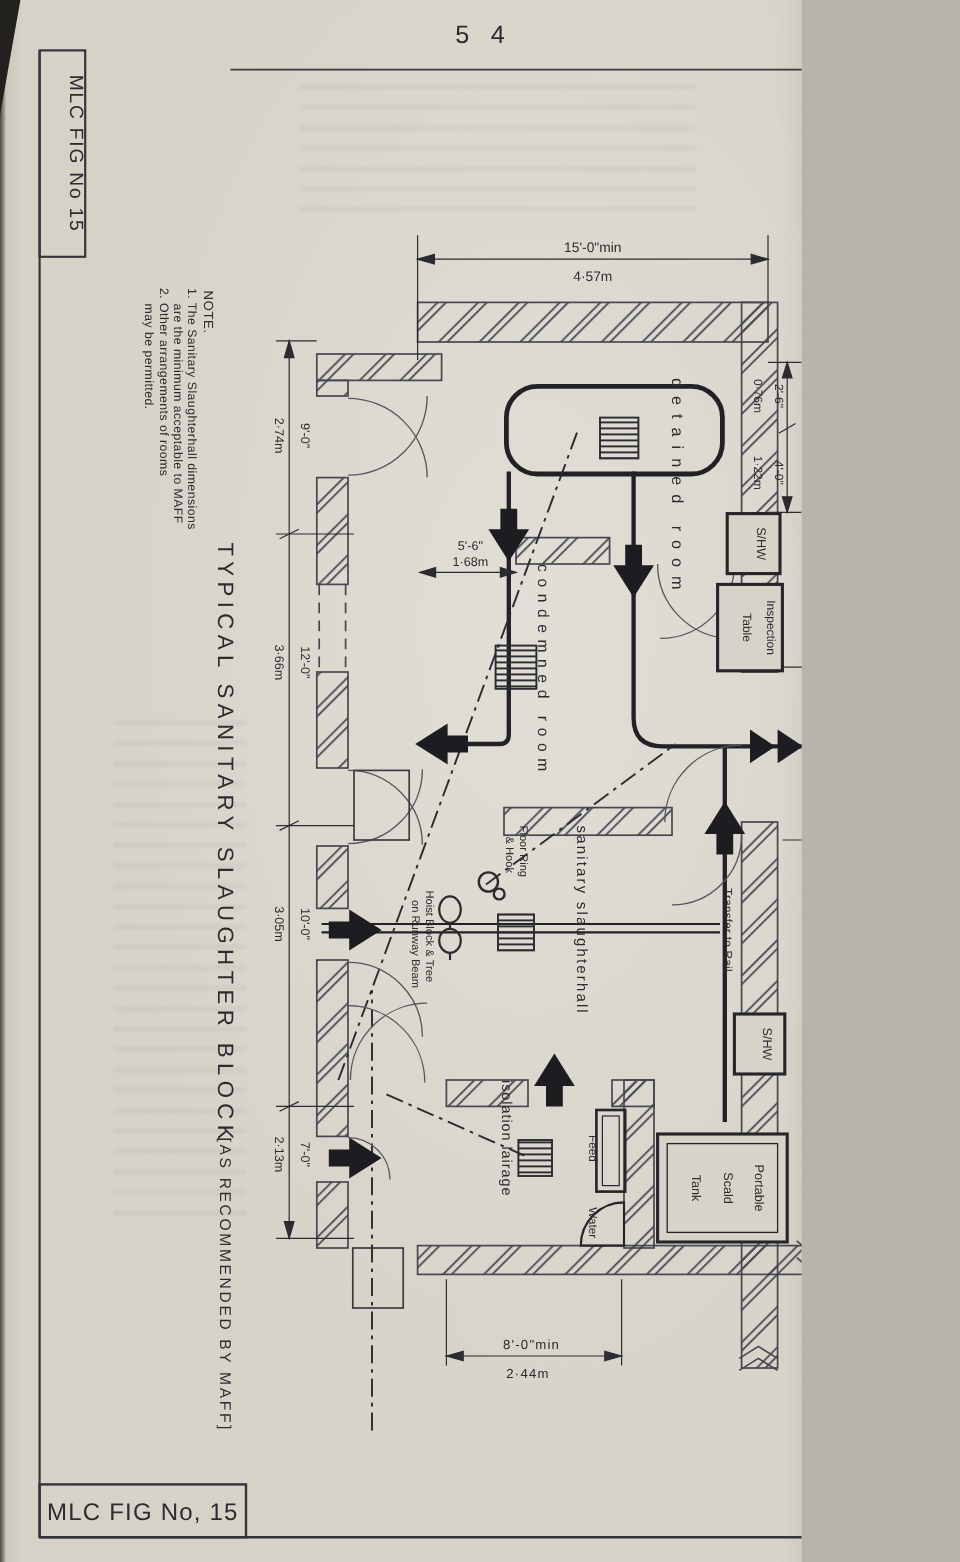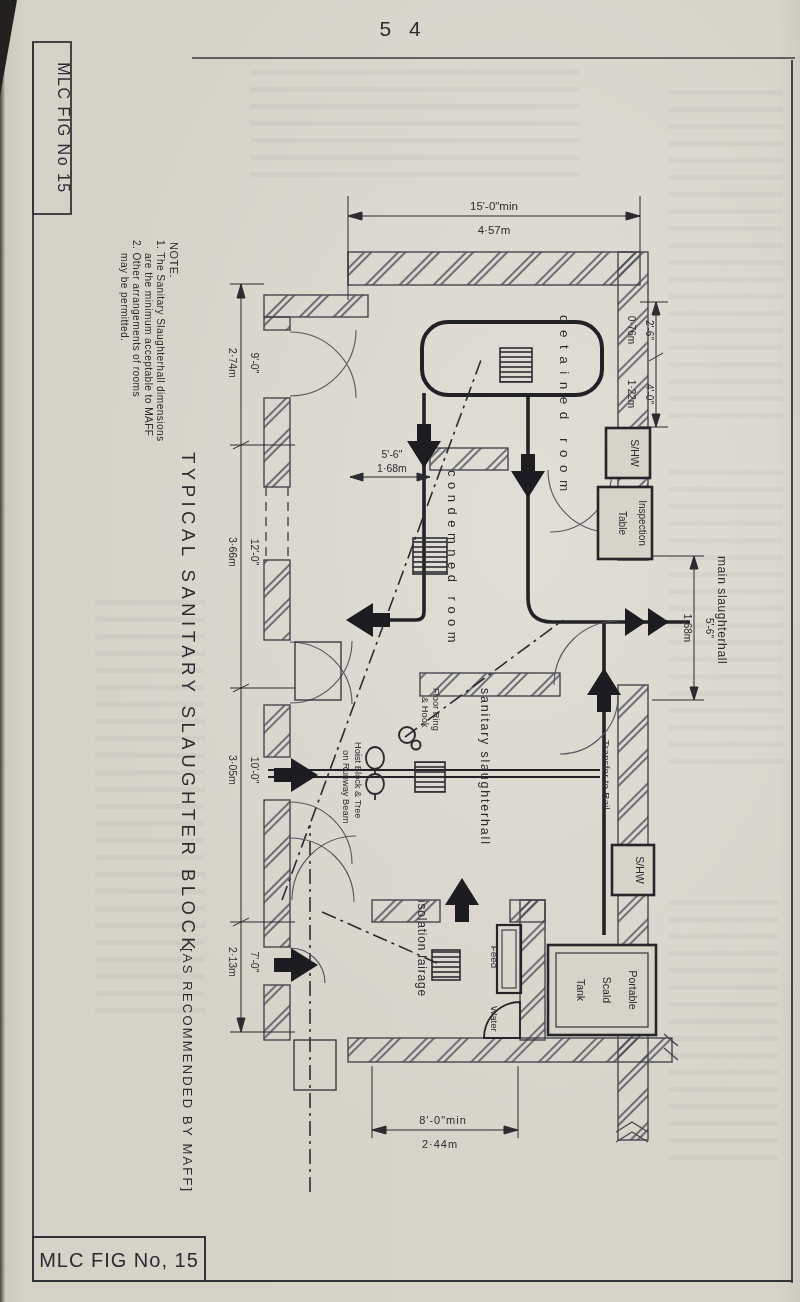--- a/index.html
+++ b/index.html
@@ -1,17 +1,17 @@
 <!DOCTYPE html>
 <html><head>
 <meta charset="utf-8">
 <style>
   html,body{margin:0;padding:0;background:#b8b4aa;}
   .page{
-    position:relative;width:800px;height:1302px;overflow:hidden;
+    position:relative;width:668px;height:1302px;overflow:hidden;
     background:
       radial-gradient(ellipse at 65% 40%, rgba(255,255,255,.25), rgba(0,0,0,0) 60%),
       linear-gradient(90deg,#c9c5bb 0,#d6d2c8 3%,#d8d4ca 97%,#cfcbc1 100%),
       #d7d3c9;
     font-family:"Liberation Sans", sans-serif;
   }
   .edge-left{position:absolute;left:0;top:0;width:5px;height:1302px;
     background:linear-gradient(90deg,#4a473f,#a9a59b 80%,transparent);}
   .corner-wedge{position:absolute;left:0;top:0;width:0;height:0;
     border-top:96px solid #23211d;border-right:17px solid transparent;}

